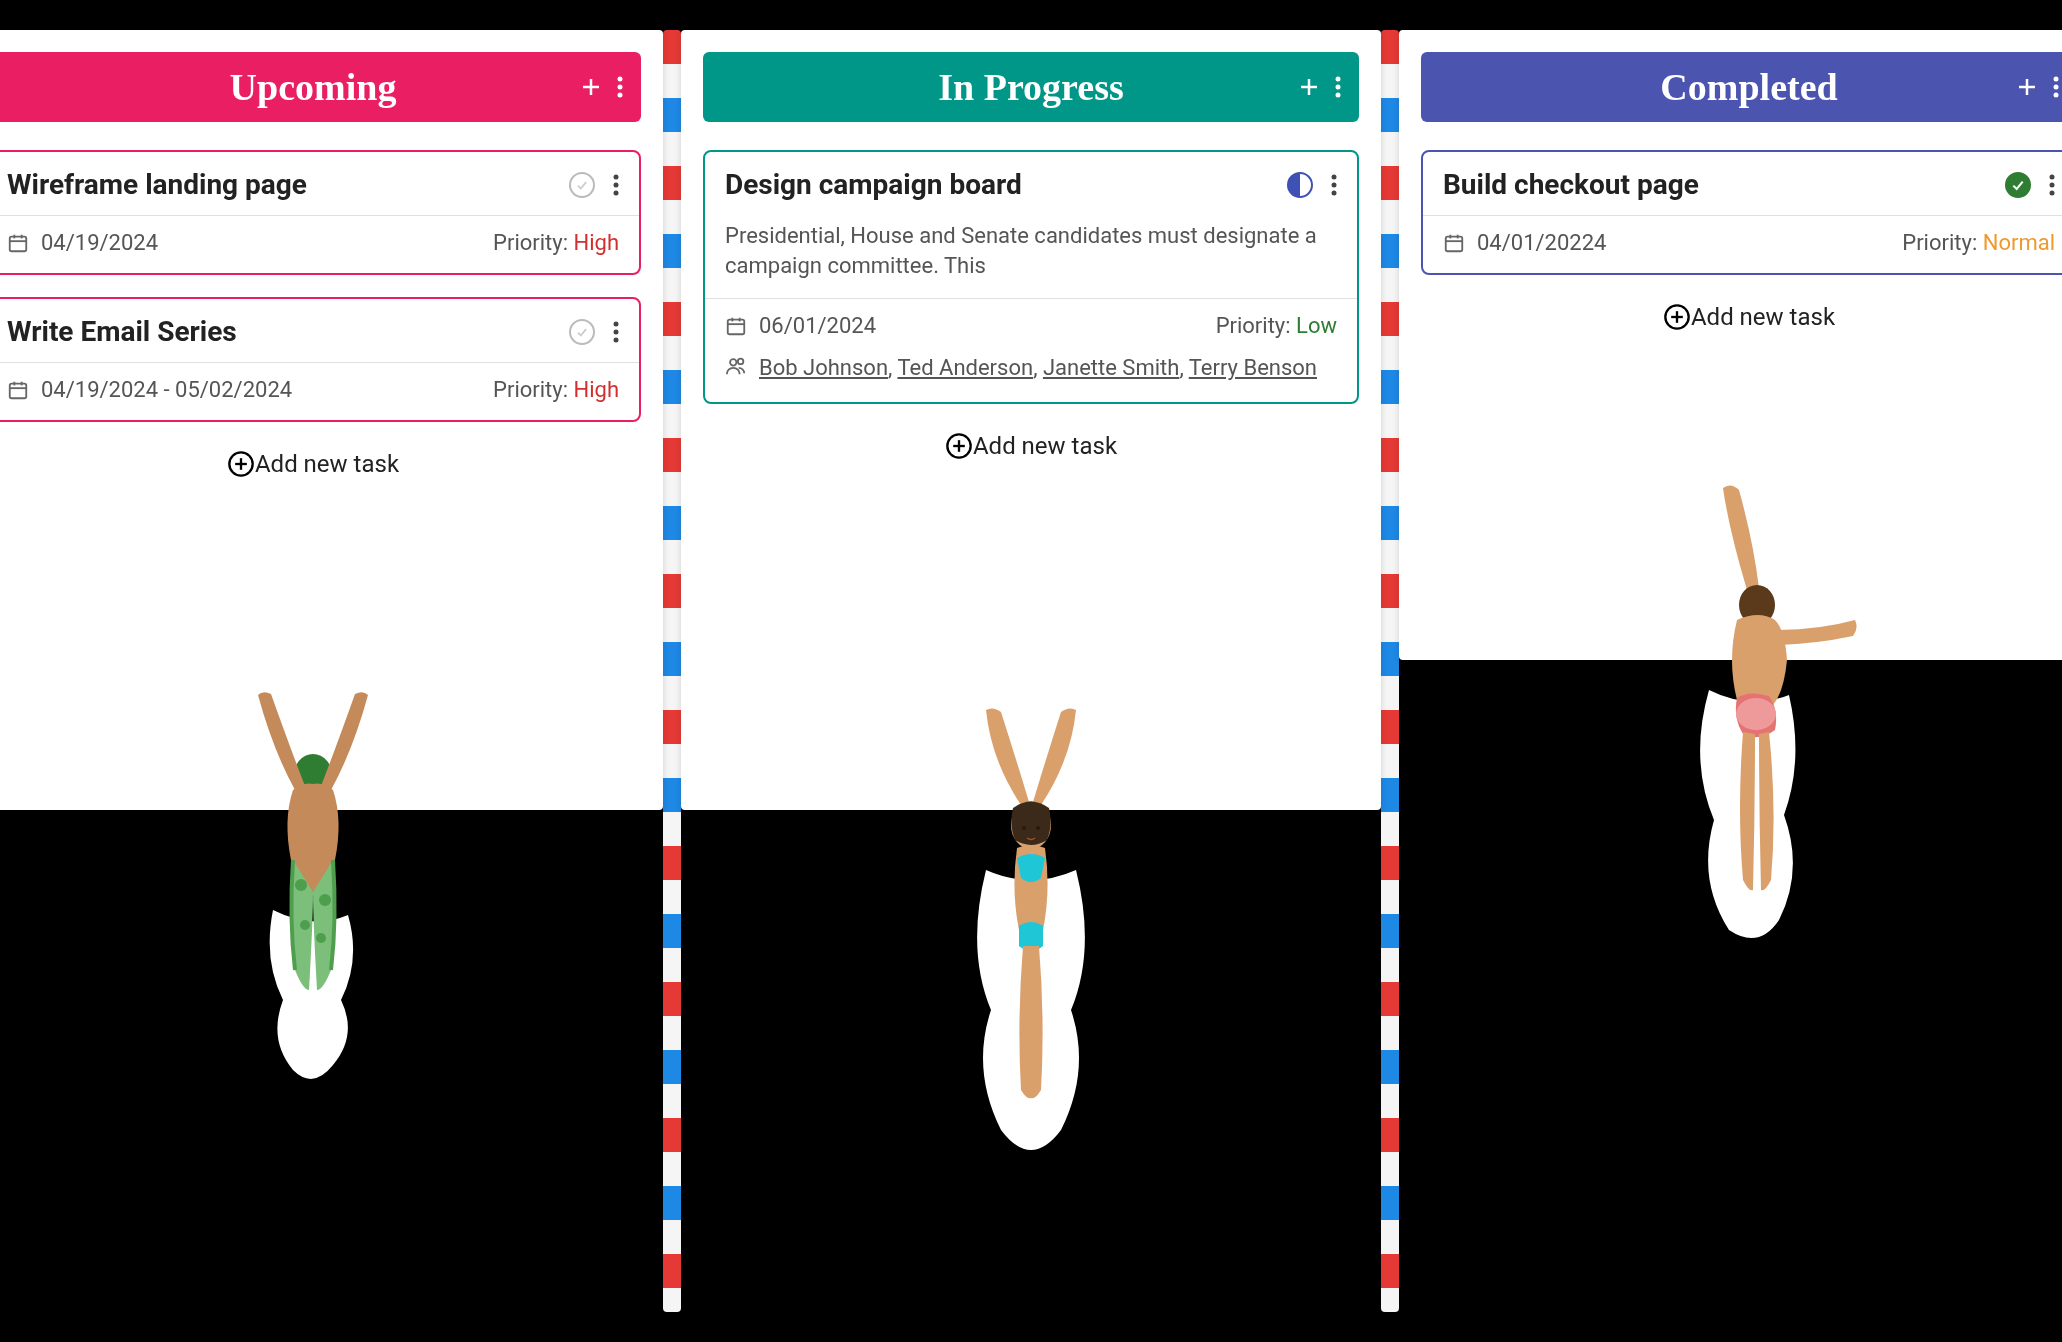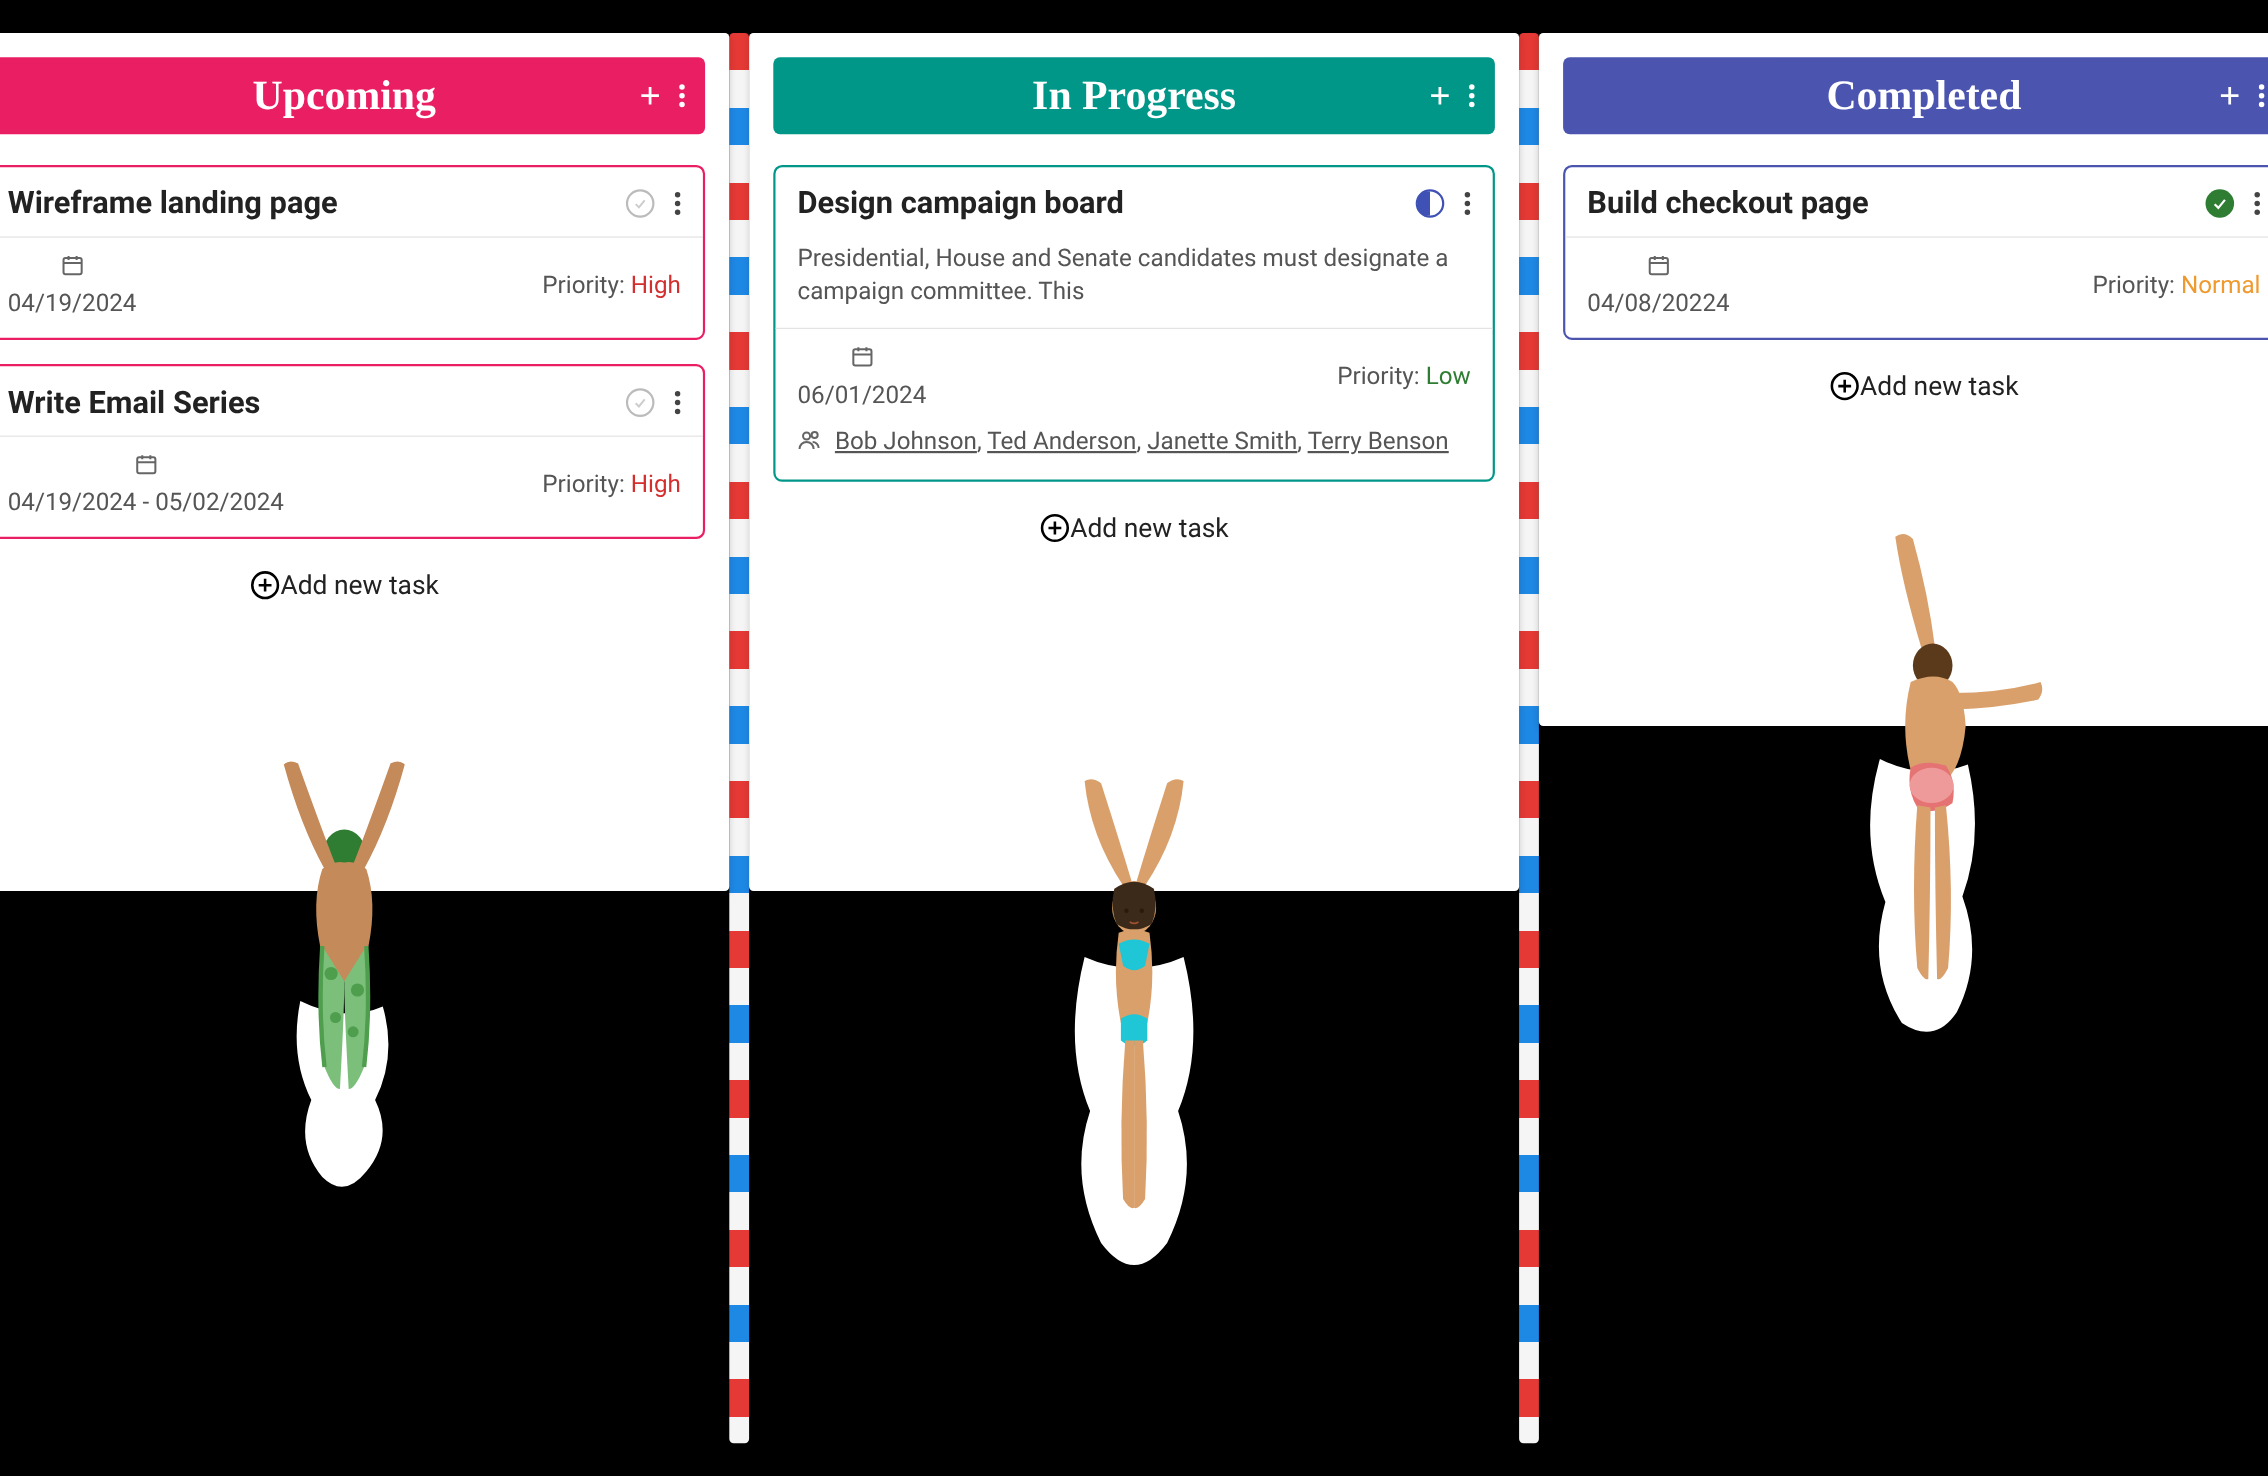--- a/index.html
+++ b/index.html
@@ -131,21 +131,20 @@
     display: flex;
     align-items: center;
     justify-content: space-between;
     font-size: 22px;
   }
   .meta-left {
     display: flex;
     align-items: center;
     gap: 12px;
     color: #555;
-    flex-direction: column;
   }
   .meta-left svg { width: 22px; height: 22px; flex: none; }
   .priority-label { color: #555; }
   .prio-high   { color: #d32f2f; }
   .prio-low    { color: #2e7d32; }
   .prio-normal { color: #ef9a2f; }
 
   .people-row {
     display: flex;
     align-items: flex-start;
@@ -447,21 +446,21 @@
     </div>
     <div class="card-meta">
       <div class="meta-row">
         <div class="meta-left">
           <svg viewBox="0 0 24 24" fill="none" stroke="#666" stroke-width="2">
                 <rect x="3" y="5" width="18" height="16" rx="2"></rect>
                 <line x1="3" y1="10" x2="21" y2="10"></line>
                 <line x1="8" y1="3" x2="8" y2="7"></line>
                 <line x1="16" y1="3" x2="16" y2="7"></line>
               </svg>
-          <span>04/08/20224</span>
+          <span>04/01/20224</span>
         </div>
         <div>
           <span class="priority-label">Priority: </span><span class="prio-normal">Normal</span>
         </div>
       </div>
     </div>
   </div>
 
   <div class="add-task">
     <svg viewBox="0 0 24 24" fill="none" stroke="#000" stroke-width="2">

